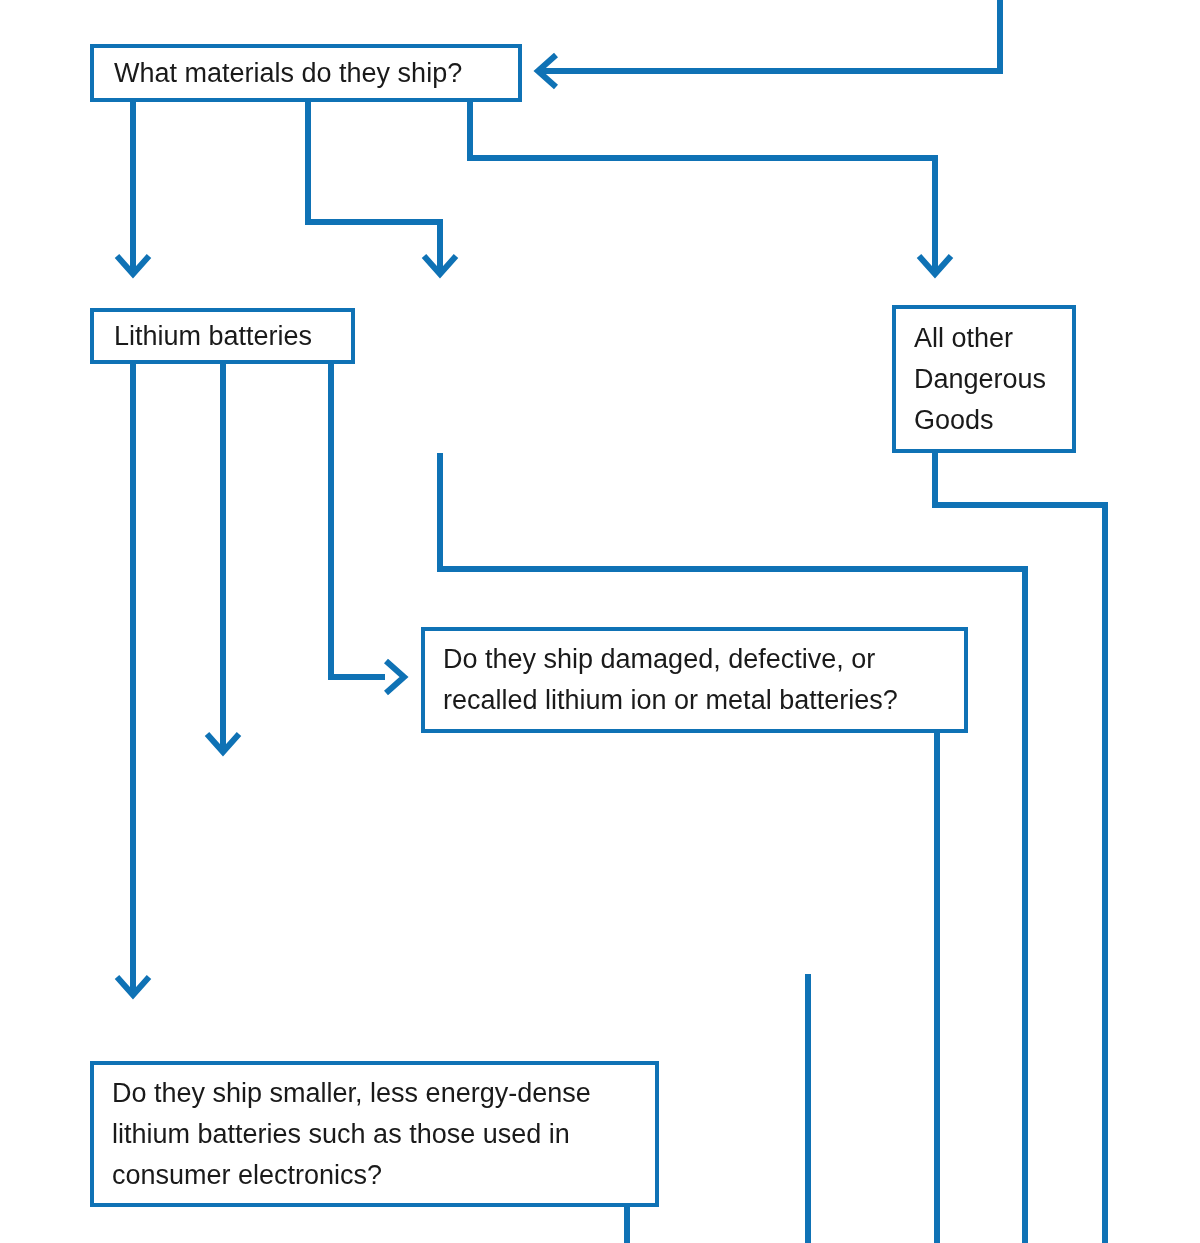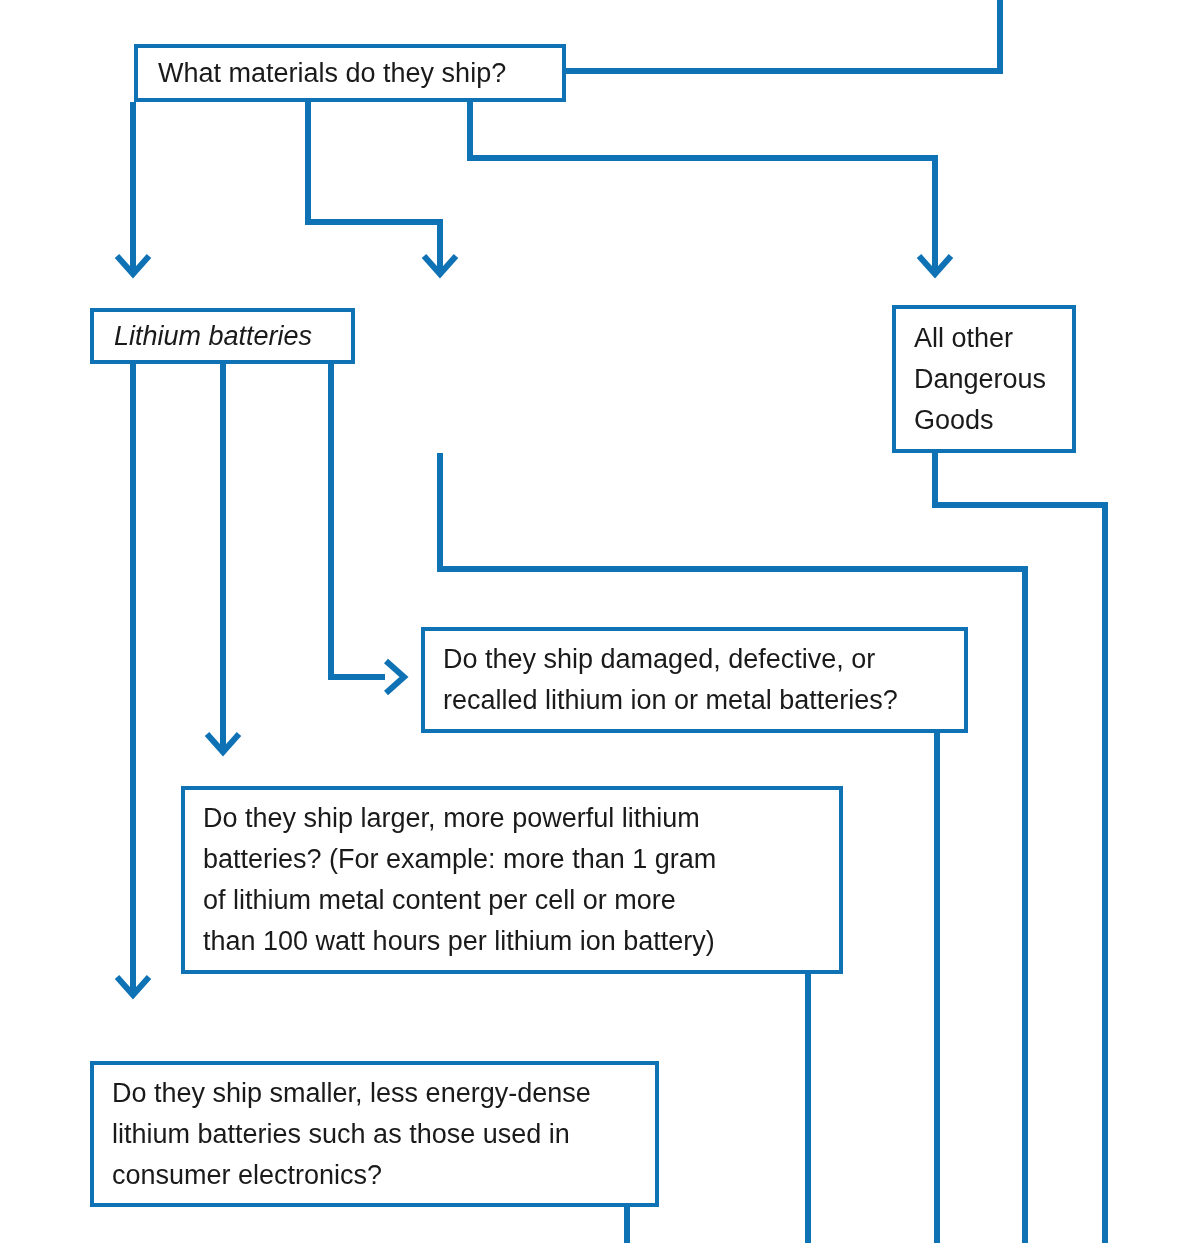--- a/index.html
+++ b/index.html
@@ -35,22 +35,22 @@
   .node .txt {
     display: block;
     width: 100%;
     color: #1a1a1a;
     font-size: 27px;
     line-height: 41px;
     white-space: pre-line;
   }
 
   
-  #n-root      { left: 90px;  top: 44px;   width: 432px; height: 58px;  padding: 16px 20px; margin-left: 44px; }
-  #n-lithium   { left: 90px;  top: 308px;  width: 265px; height: 56px;  padding: 0 20px; font-style: italic; }
+  #n-root      { left: 90px;  top: 44px;   width: 432px; height: 58px;  padding: 16px 20px; }
+  #n-lithium   { left: 90px;  top: 308px;  width: 265px; height: 56px;  padding: 0 20px; }
   #n-consumer  { left: 394px; top: 305px;  width: 467px; height: 148px; padding: 0 18px; }
   #n-allother  { left: 892px; top: 305px;  width: 184px; height: 148px; padding: 0 18px; }
   #n-damaged   { left: 421px; top: 627px;  width: 547px; height: 106px; padding: 0 18px; }
   #n-larger    { left: 181px; top: 786px;  width: 662px; height: 188px; padding: 0 18px; }
   #n-smaller   { left: 90px;  top: 1029px; width: 569px; height: 146px; padding: 0 18px; margin-top: 32px; }
 </style>
 </head>
 <body>
 
 <div id="canvas">
@@ -105,26 +105,20 @@
     <span class="txt">All other
 Dangerous
 Goods</span>
   </div>
 
   <div class="node" id="n-damaged">
     <span class="txt">Do they ship damaged, defective, or
 recalled lithium ion or metal batteries?</span>
   </div>
 
-  <div class="node" id="n-larger">
-    <span class="txt">Do they ship larger, more powerful lithium
-batteries? (For example: more than 1 gram
-of lithium metal content per cell or more
-than 100 watt hours per lithium ion battery)</span>
-  </div>
 
   <div class="node" id="n-smaller">
     <span class="txt">Do they ship smaller, less energy-dense
 lithium batteries such as those used in
 consumer electronics?</span>
   </div>
 
 </div>
 
 </body></html>

